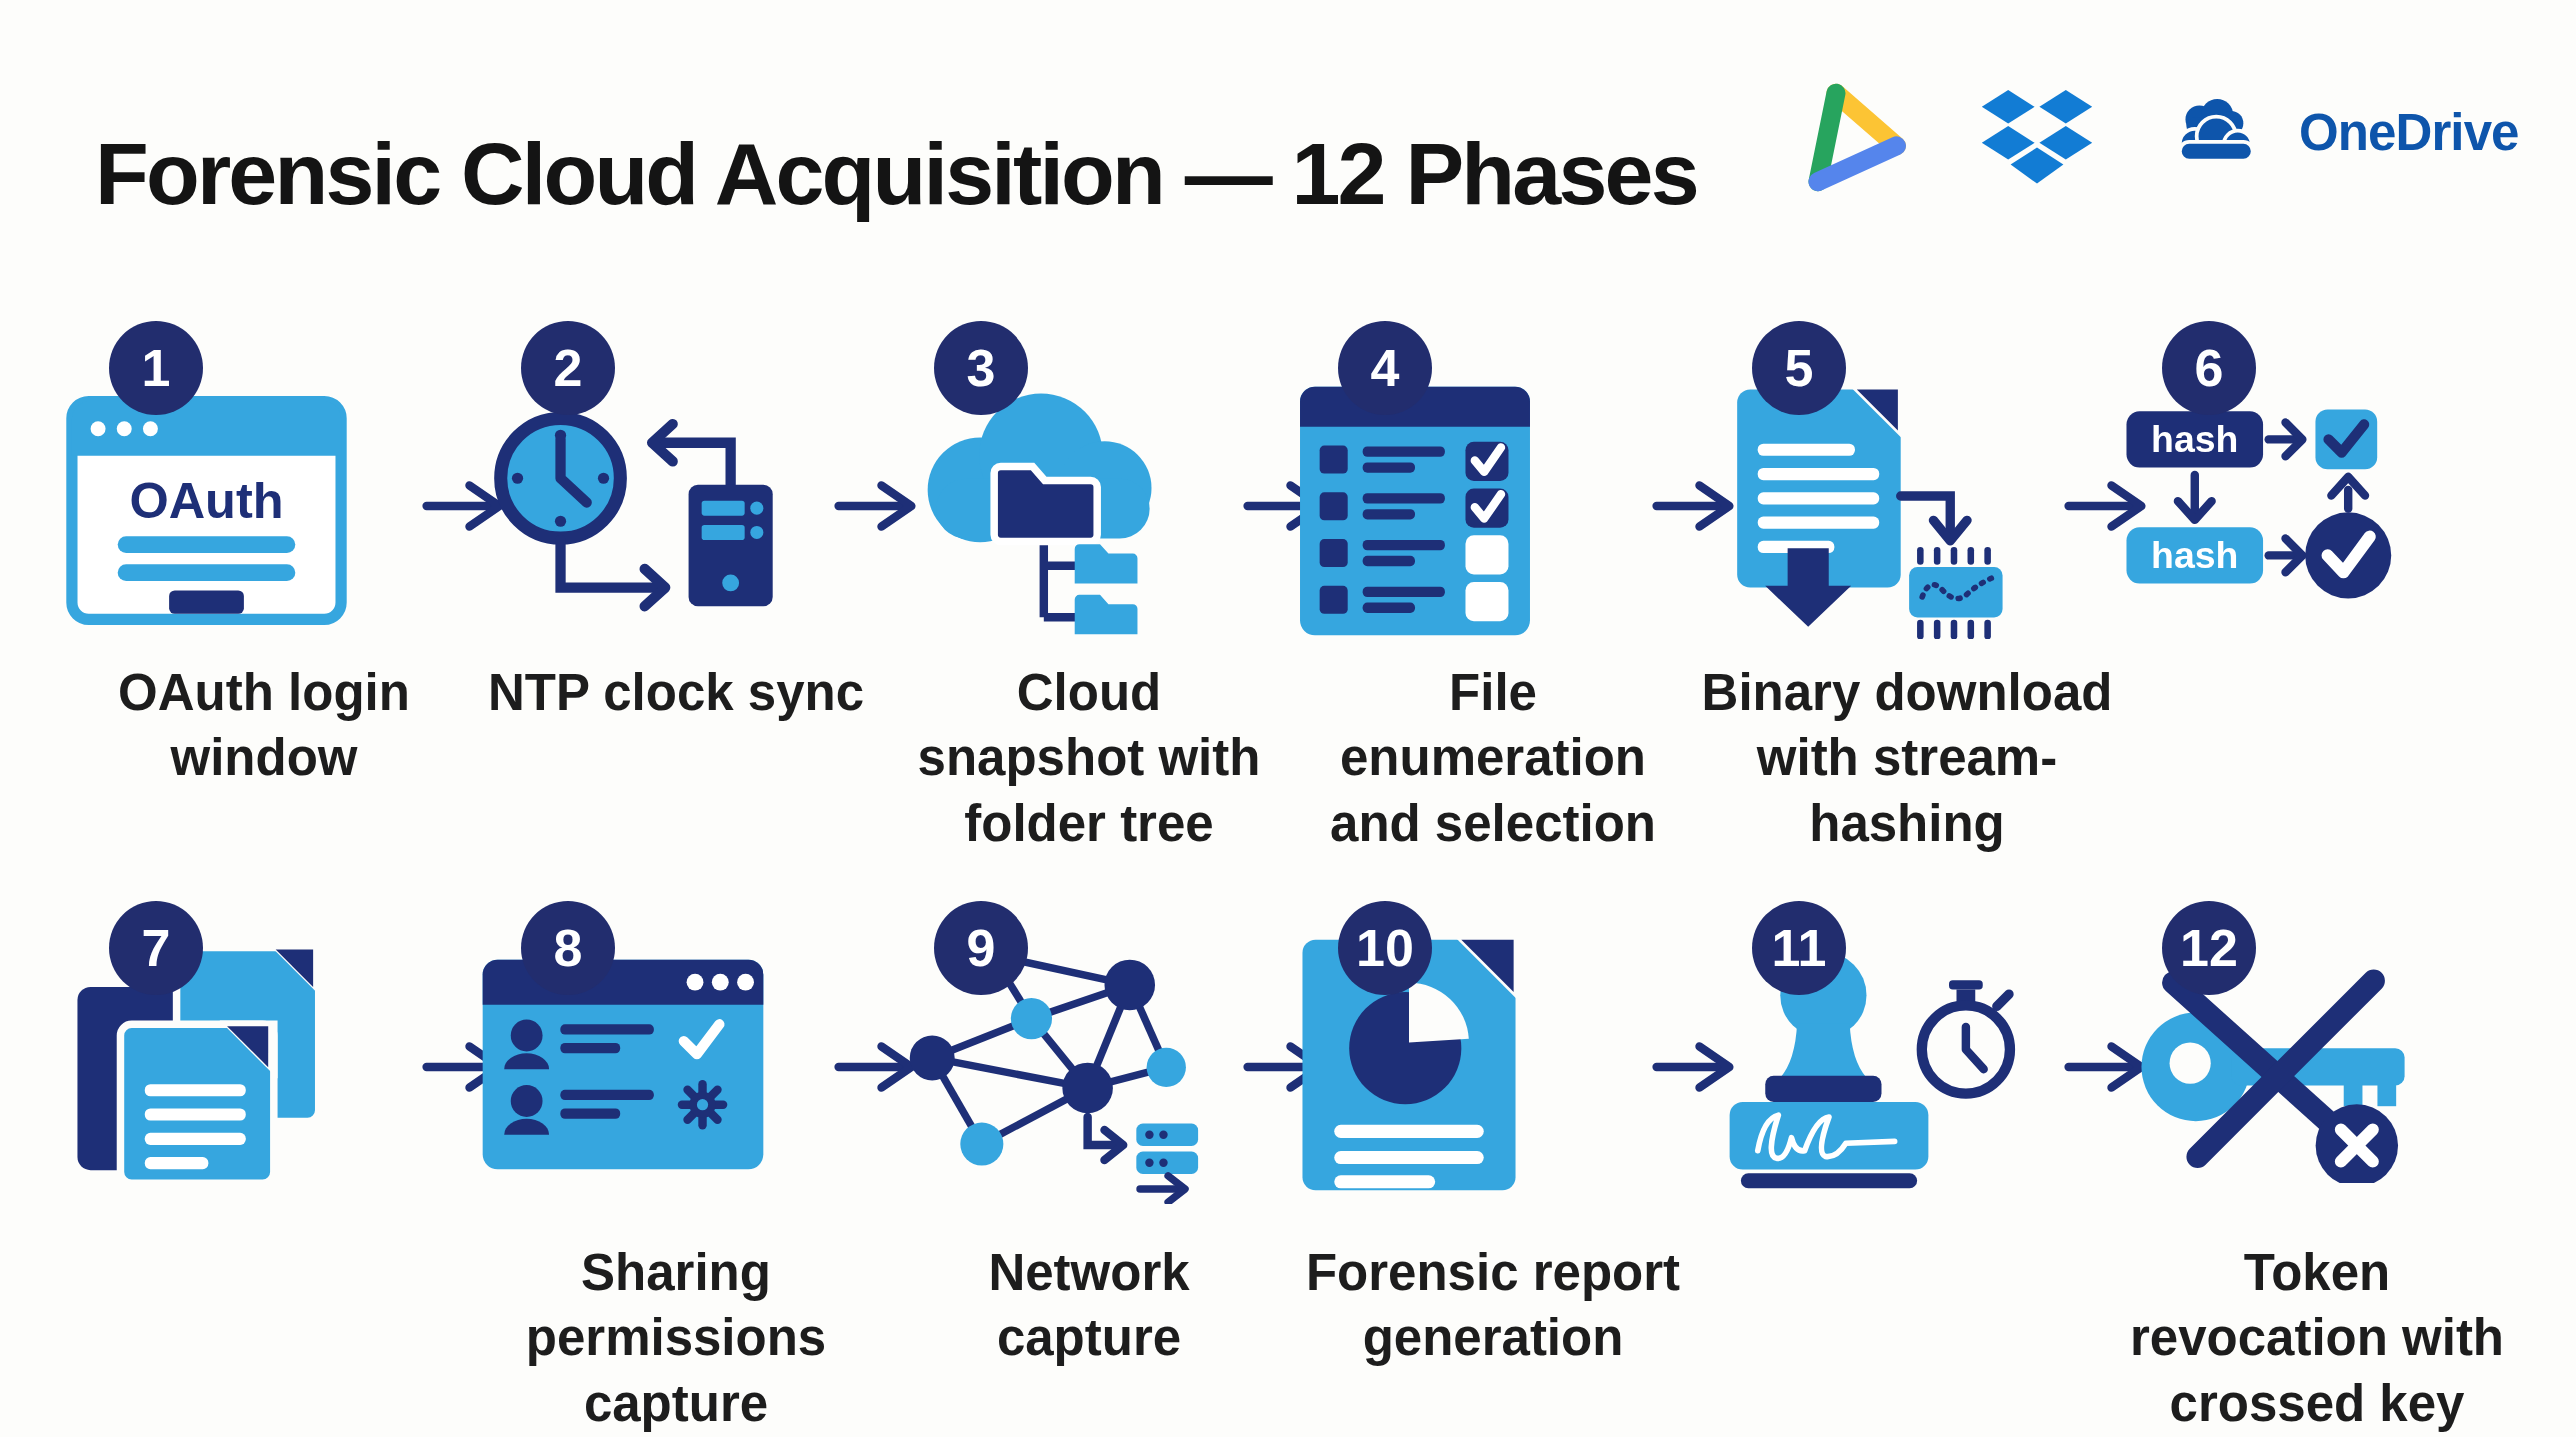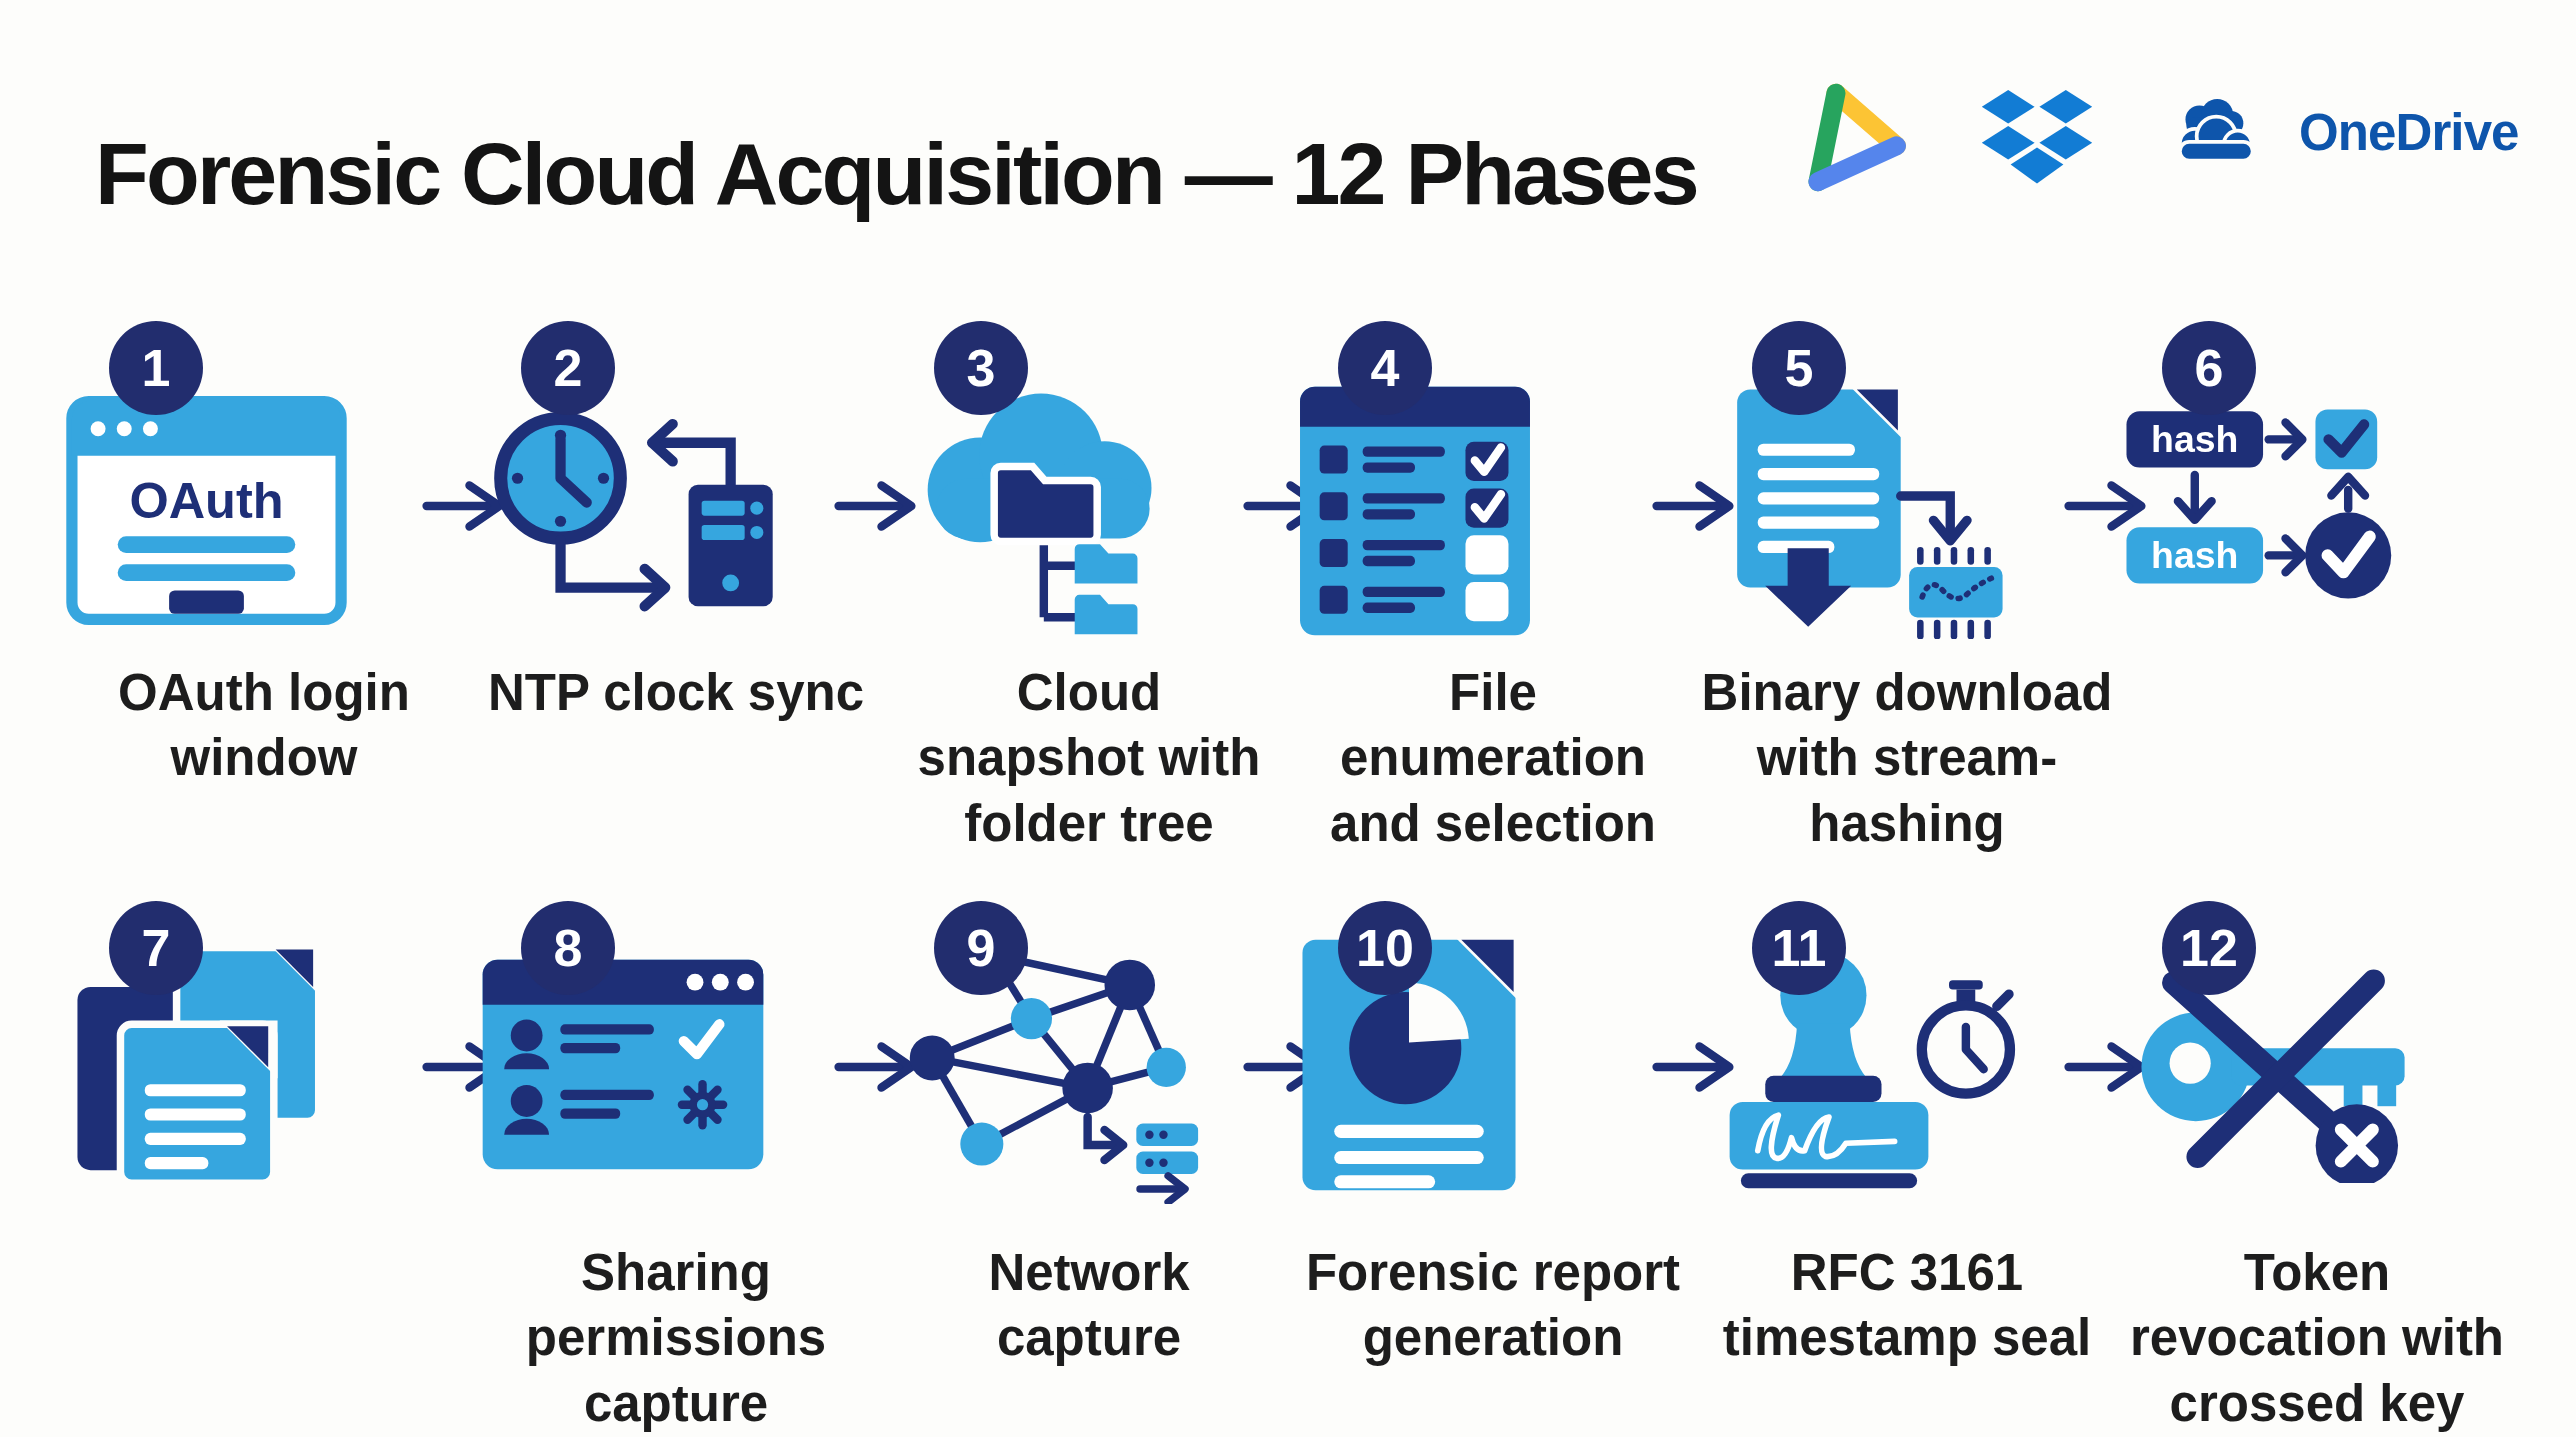--- a/index.html
+++ b/index.html
@@ -384,21 +384,20 @@
         <rect x="22" y="176" width="212" height="72" rx="14" fill="var(--c-lb)"></rect>
         <path d="M52 228 Q58 194 74 190 Q60 234 72 236 Q82 238 88 214 Q92 230 102 228 Q114 194 128 192 Q114 230 124 234 Q136 236 146 220 L198 218" stroke="#fff" stroke-width="6" fill="none" stroke-linecap="round" stroke-linejoin="round"></path>
         <rect x="34" y="252" width="188" height="16" rx="8" fill="var(--c-nv)"></rect>
         <rect x="256" y="46" width="36" height="10" rx="4" fill="var(--c-nv)"></rect>
         <rect x="264" y="56" width="20" height="16" fill="var(--c-nv)"></rect>
         <line x1="307" y1="74" x2="320" y2="61" stroke="var(--c-nv)" stroke-width="10" stroke-linecap="round"></line>
         <circle cx="274" cy="120" r="47" stroke="var(--c-nv)" stroke-width="11" fill="none"></circle>
         <path d="M274 120 V96 M274 120 L293 141" stroke="var(--c-nv)" stroke-width="9" fill="none" stroke-linecap="round"></path>
       </svg>
     </div>
-    <div class="label lw420">RFC 3161 timestamp seal</div>
   </div>
 
   <div class="phase r2" style="left:2111px">
     <div class="badge">
         <span>12</span>
       </div>
     <div class="icon-wrap">
       <svg width="309" height="236" viewBox="0 0 330 252">
         <g fill="var(--c-lb)">
           <circle cx="82" cy="128" r="58"></circle>

